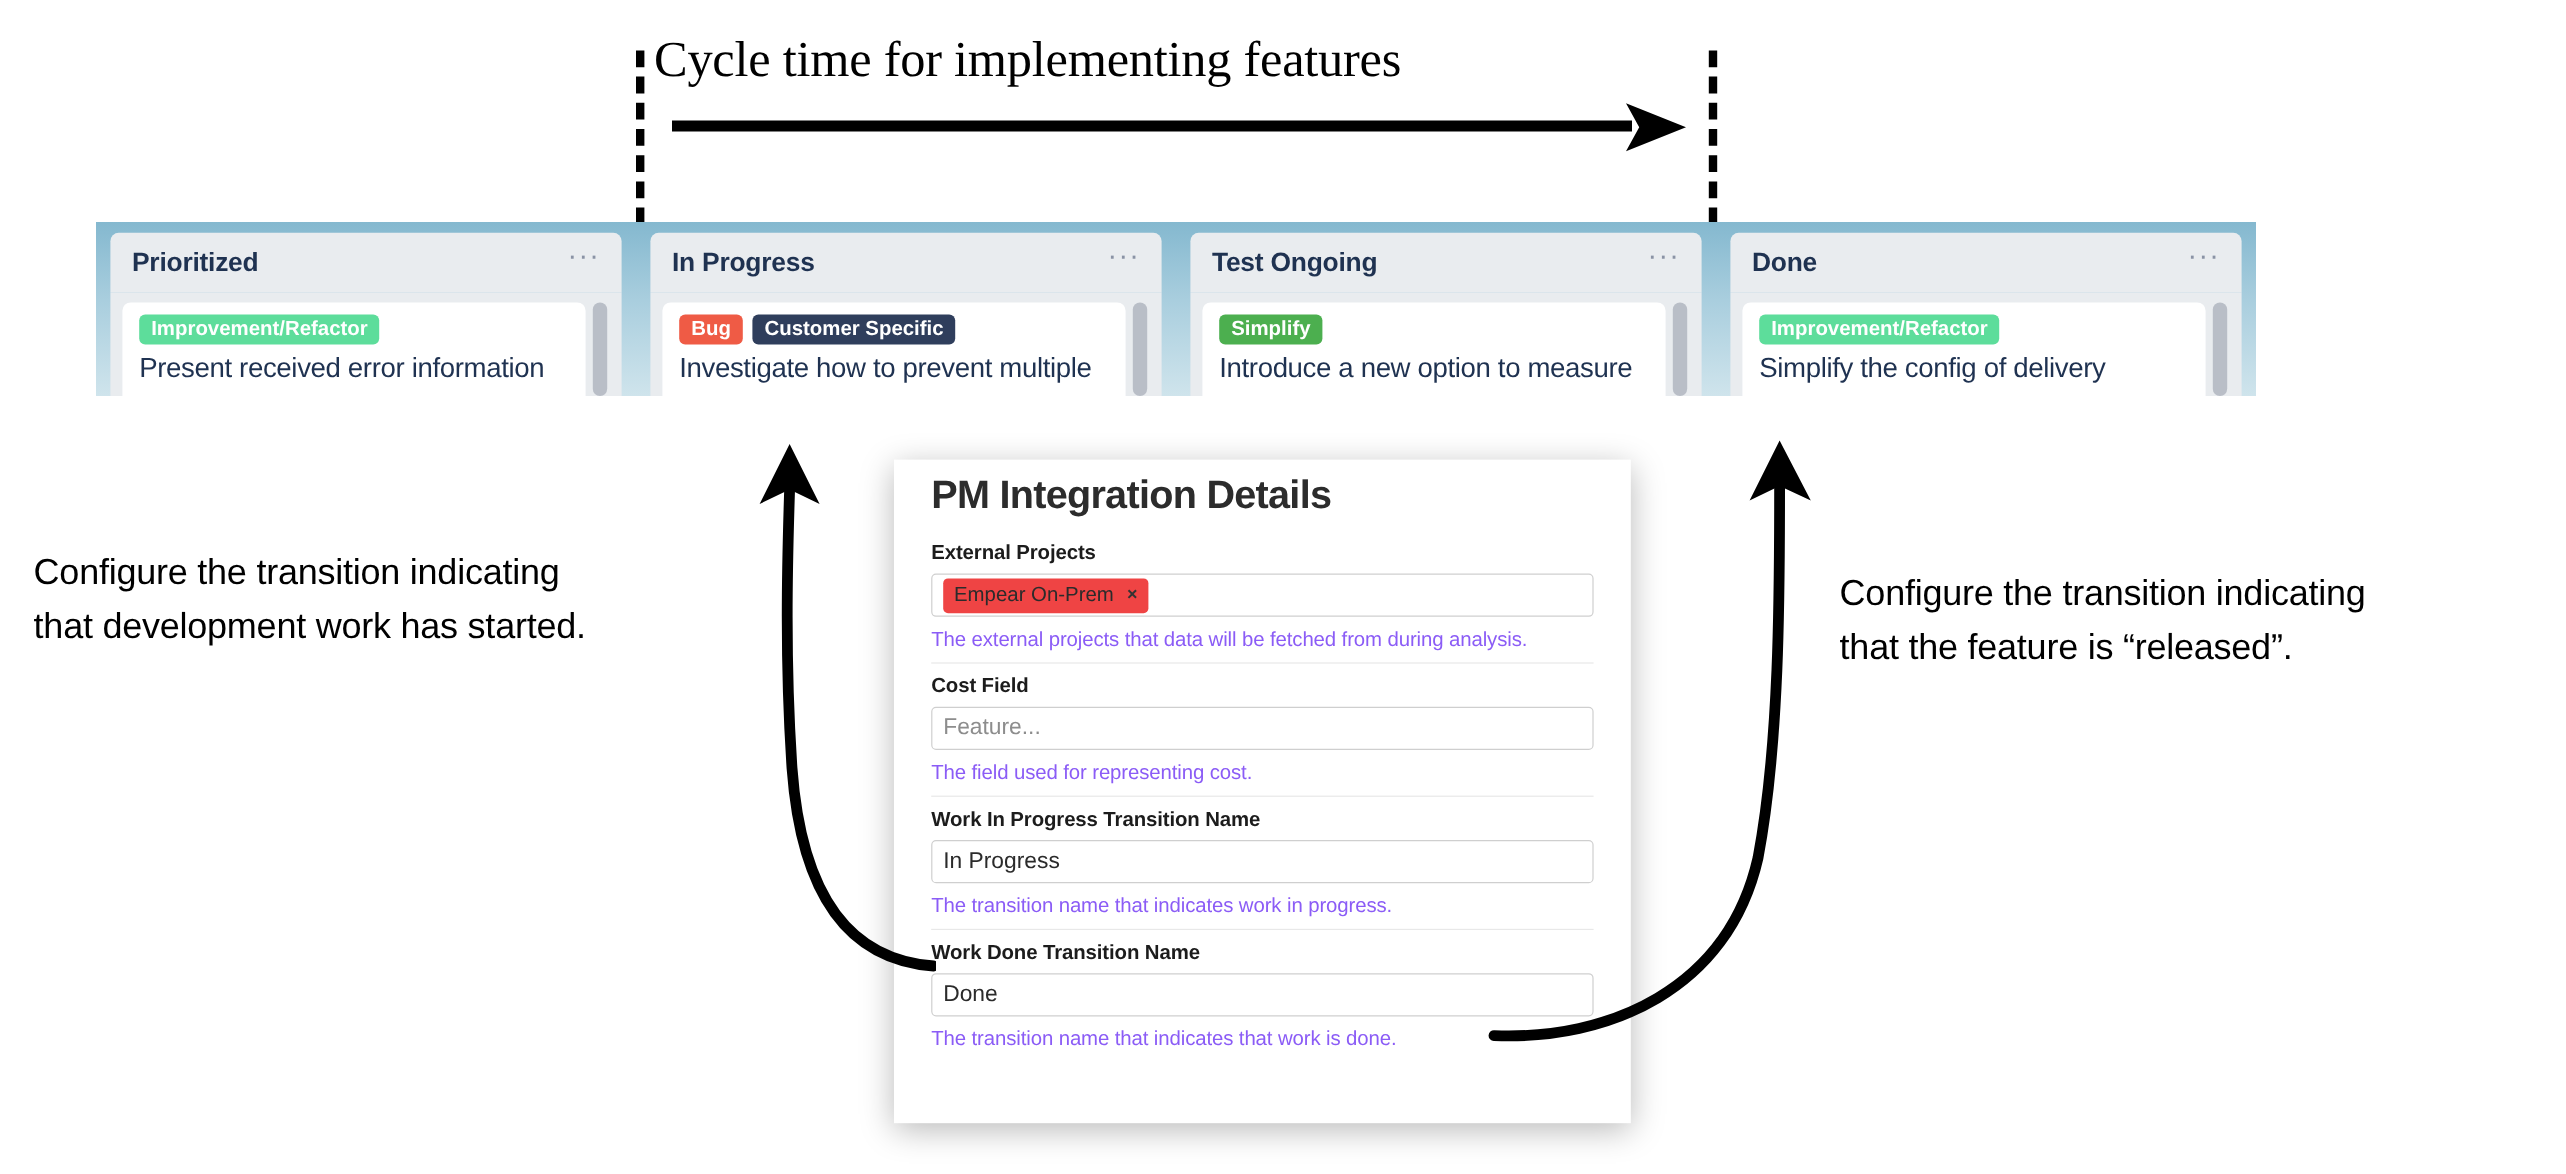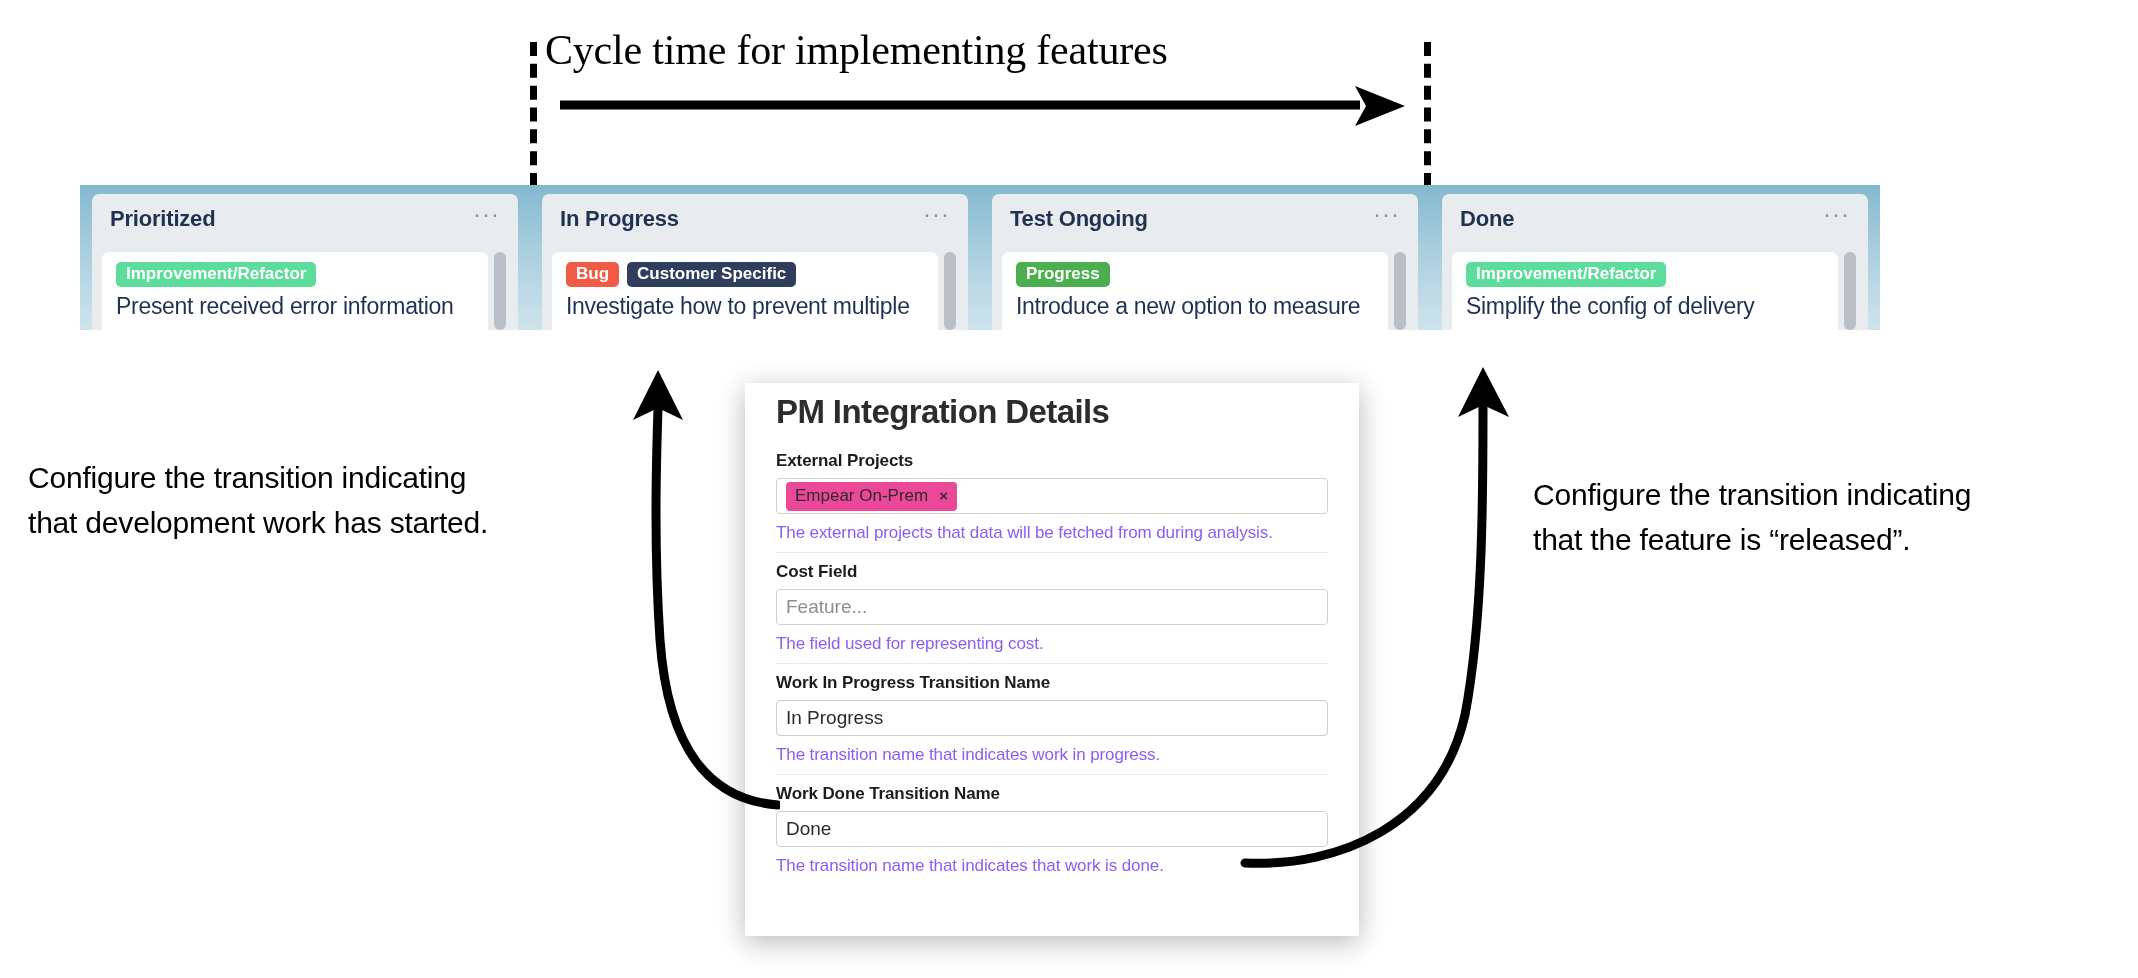--- a/index.html
+++ b/index.html
@@ -180,21 +180,21 @@
     color: #8b5cf6;
     margin-top: 9px;
     padding-bottom: 9px;
     border-bottom: 1px solid #e8e8e8;
     letter-spacing: -0.1px;
   }
   .field-group { margin-bottom: 9px; }
   .field-group:last-child .field-help { border-bottom: none; }
 
   .chip {
-    background: #ec4899;
+    background: #ef4444;
     border-radius: 4px;
     padding: 4px 9px 5px 9px;
     font-size: 17px;
     color: #2b2b2b;
     display: inline-flex;
     align-items: center;
     gap: 11px;
   }
   .chip-x {
     font-size: 15px;
@@ -272,21 +272,21 @@
   </div>
 
   <div class="board-col">
     <div class="col-header">
       <span class="col-title">Test Ongoing</span>
       <span class="col-menu">···</span>
     </div>
     <div class="col-body">
       <div class="card">
         <div class="tag-row">
-          <span class="tag" style="background:#4caf4f">Progress</span>
+          <span class="tag" style="background:#4caf4f">Simplify</span>
         </div>
         <div class="card-title">Introduce a new option to measure</div>
       </div>
       <div class="col-scrollbar"></div>
     </div>
   </div>
 
   <div class="board-col">
     <div class="col-header">
       <span class="col-title">Done</span>

